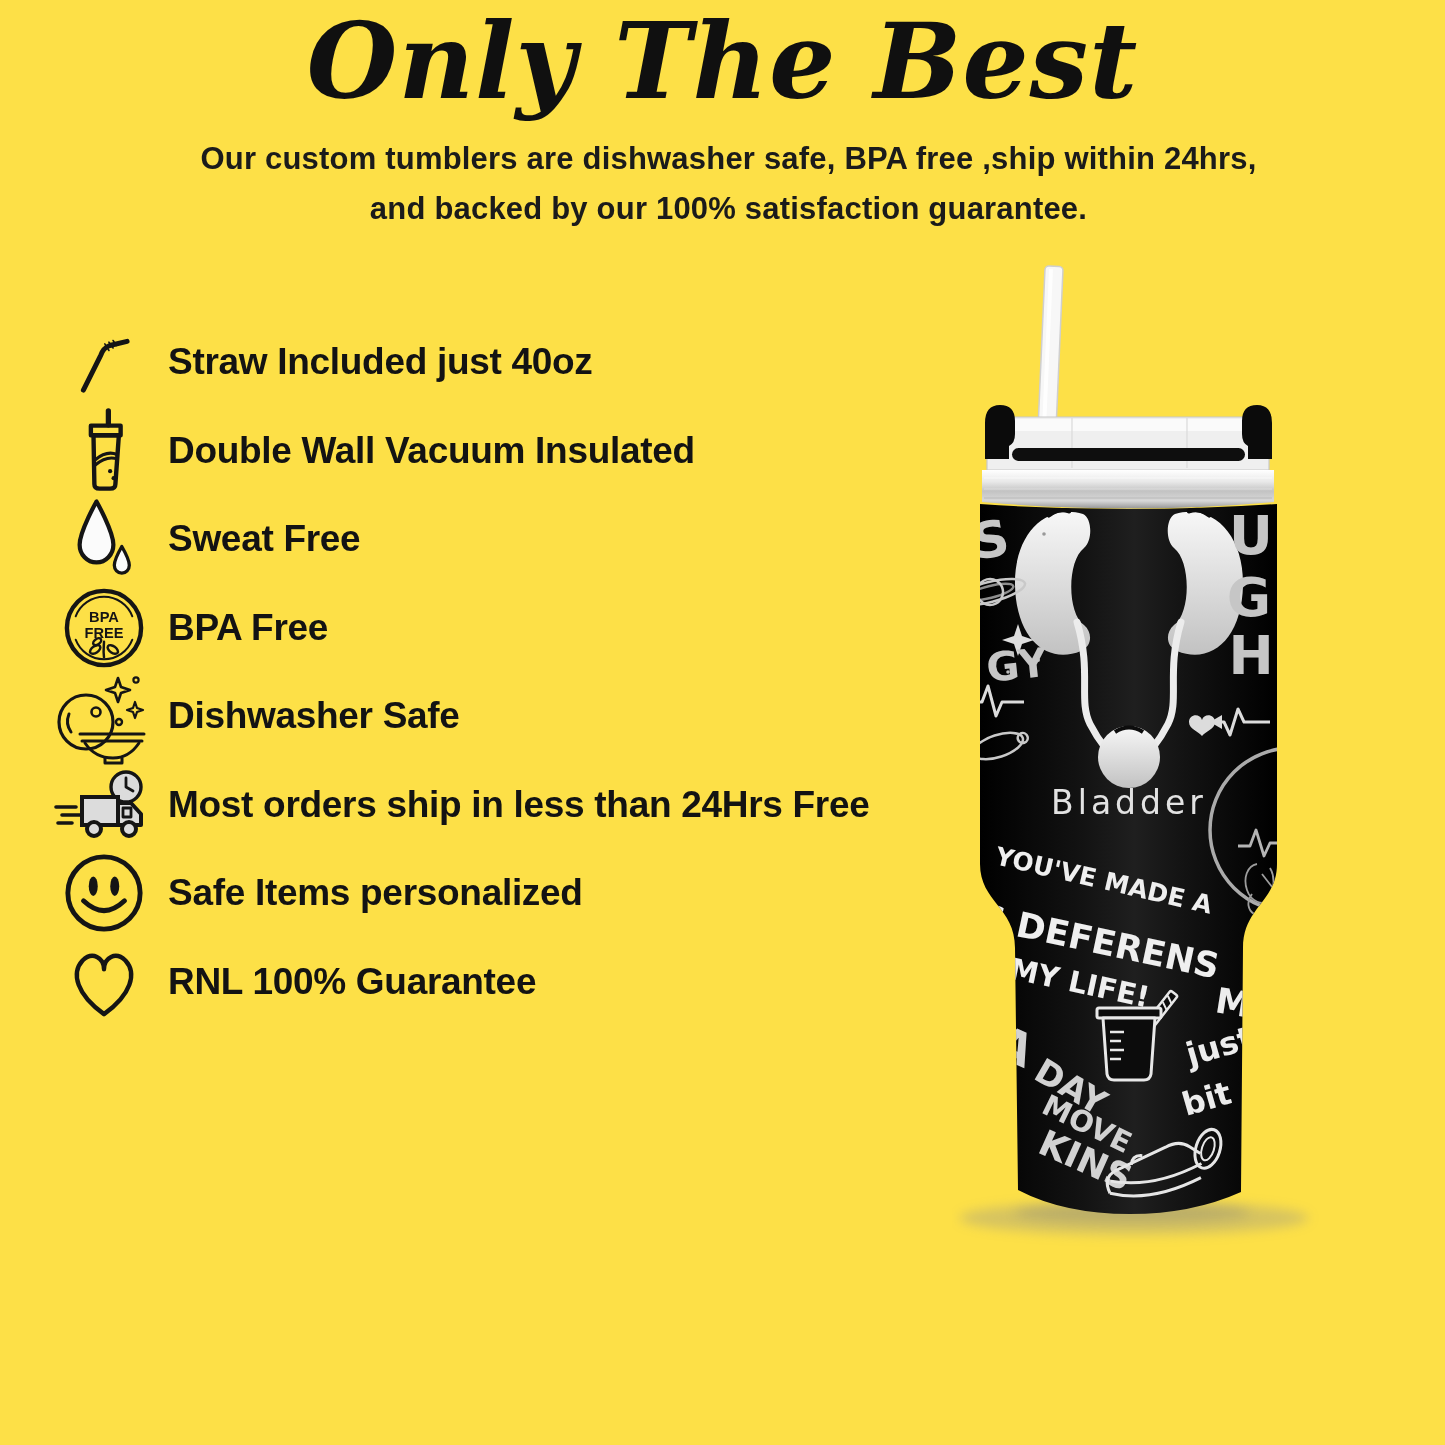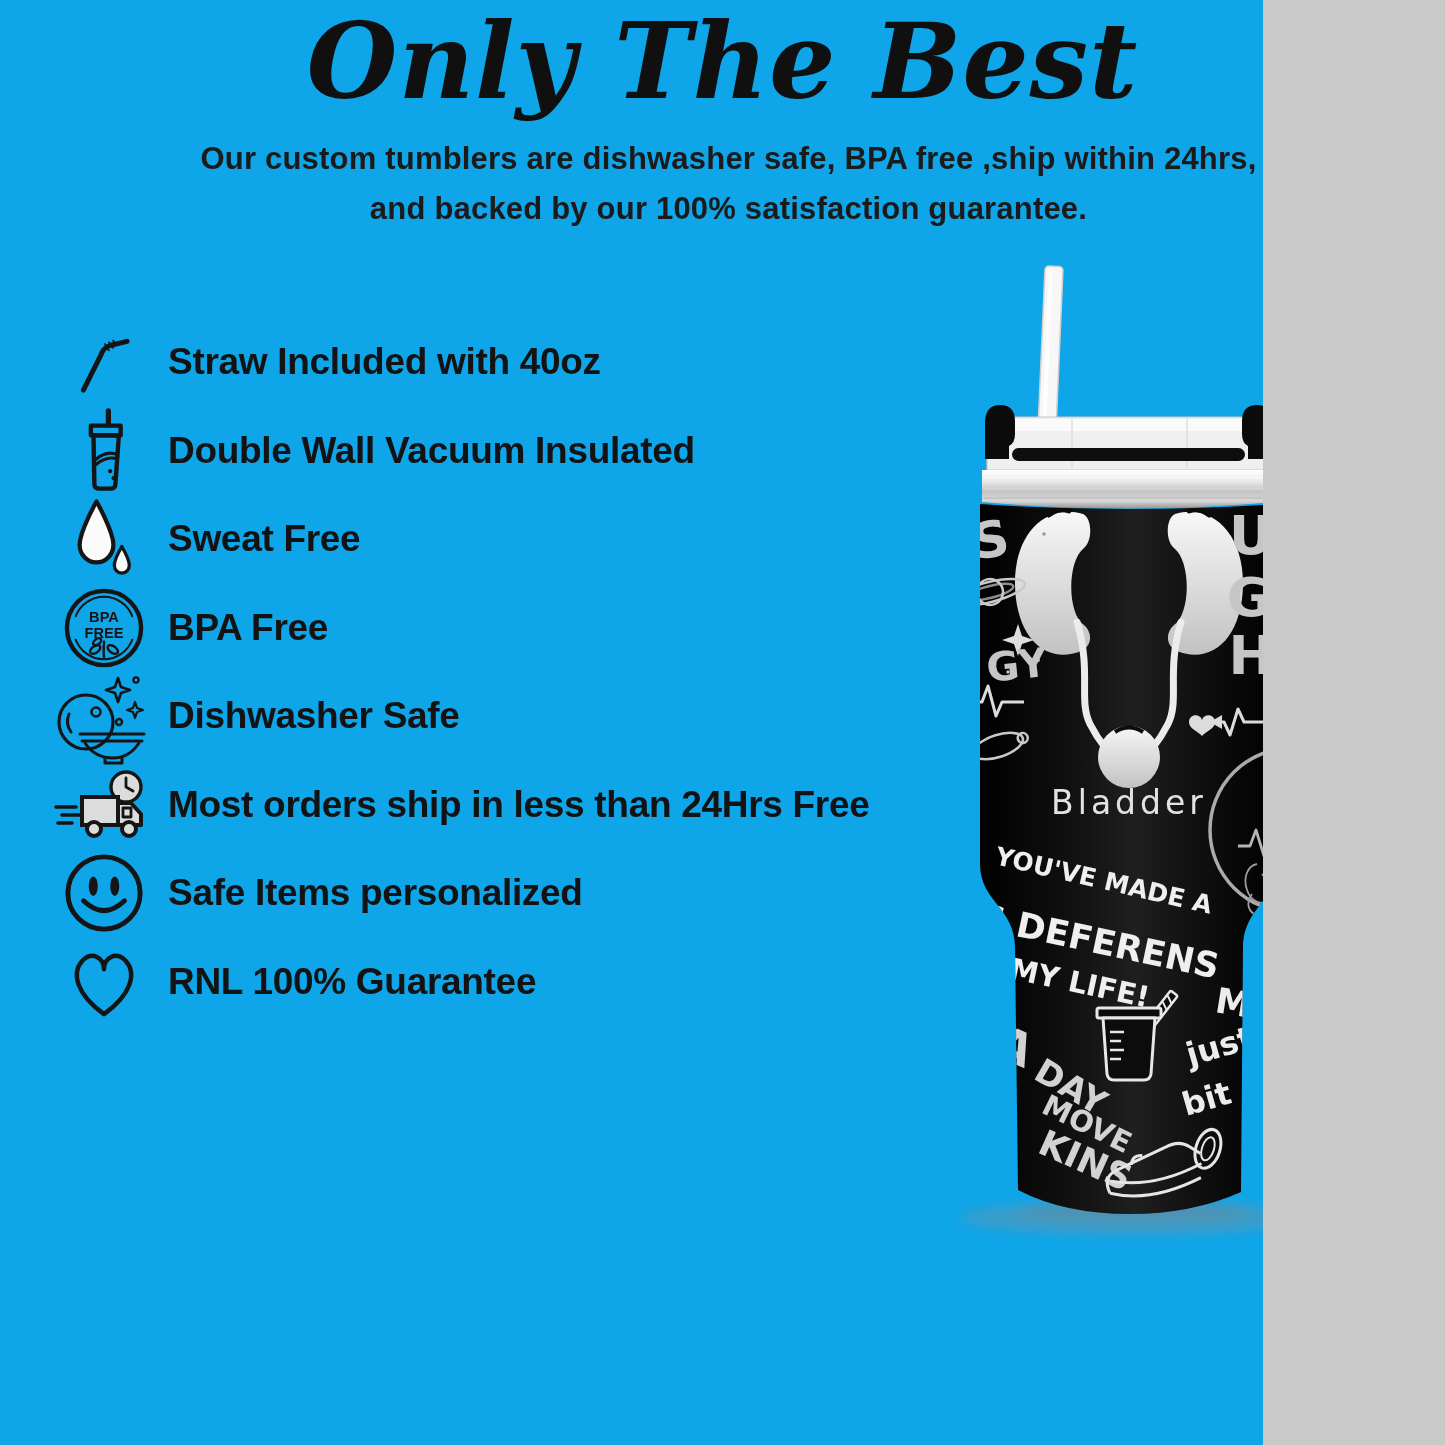--- a/index.html
+++ b/index.html
@@ -2,22 +2,22 @@
 <html><head>
 <meta charset="utf-8">
 <style>
   html,body{margin:0;padding:0;}
   body{
     width:1445px;height:1445px;
     font-family:"Liberation Sans",sans-serif;
     background:#c9c9c9;
   }
   .canvas{
-    position:relative;width:1263px;height:1445px;overflow:hidden;
-    background:#0ea5e9;
+    position:relative;width:1445px;height:1445px;overflow:hidden;
+    background:#fde047;
   }
   
   .hdr{position:absolute;top:0;left:0;width:1445px;text-align:center;}
   .hdr h1{
     margin:4px 0 0 0;
     font-family:"DejaVu Serif",serif;
     font-style:italic;font-weight:bold;
     font-size:104px;line-height:1.12;
     letter-spacing:1px;color:#101010;
   }
@@ -65,21 +65,21 @@
 
   <ul class="features">
 
     <li>
       <span class="ic">
         <svg width="66" height="66" viewBox="0 0 80 80">
           <path class="ln" stroke-width="6" d="M15 74 L36 32 Q39 23 47 20 L68 15"></path>
           <path class="ln" stroke-width="2" d="M41 18 l5 8 M46 16 l5 7 M51 14 l4 6"></path>
         </svg>
       </span>
-      <span class="lbl">Straw Included with 40oz</span>
+      <span class="lbl">Straw Included just 40oz</span>
     </li>
 
     <li>
       <span class="ic">
         <svg width="70" height="88" viewBox="0 0 80 100">
           <path class="ln" stroke-width="6" d="M45 4 V20"></path>
           <rect class="ln" stroke-width="5" x="25" y="21" width="34" height="11"></rect>
           <path class="ln" stroke-width="5" d="M28 32 H57 L53 88 Q53 93 47 93 H35 Q29 93 29 88 Z"></path>
           <path class="ln" stroke-width="3.5" d="M30 60 Q43 49 55 54 M30 66 Q43 55 55 59"></path>
           <circle cx="47" cy="73" r="2.4" fill="#151515"></circle>

